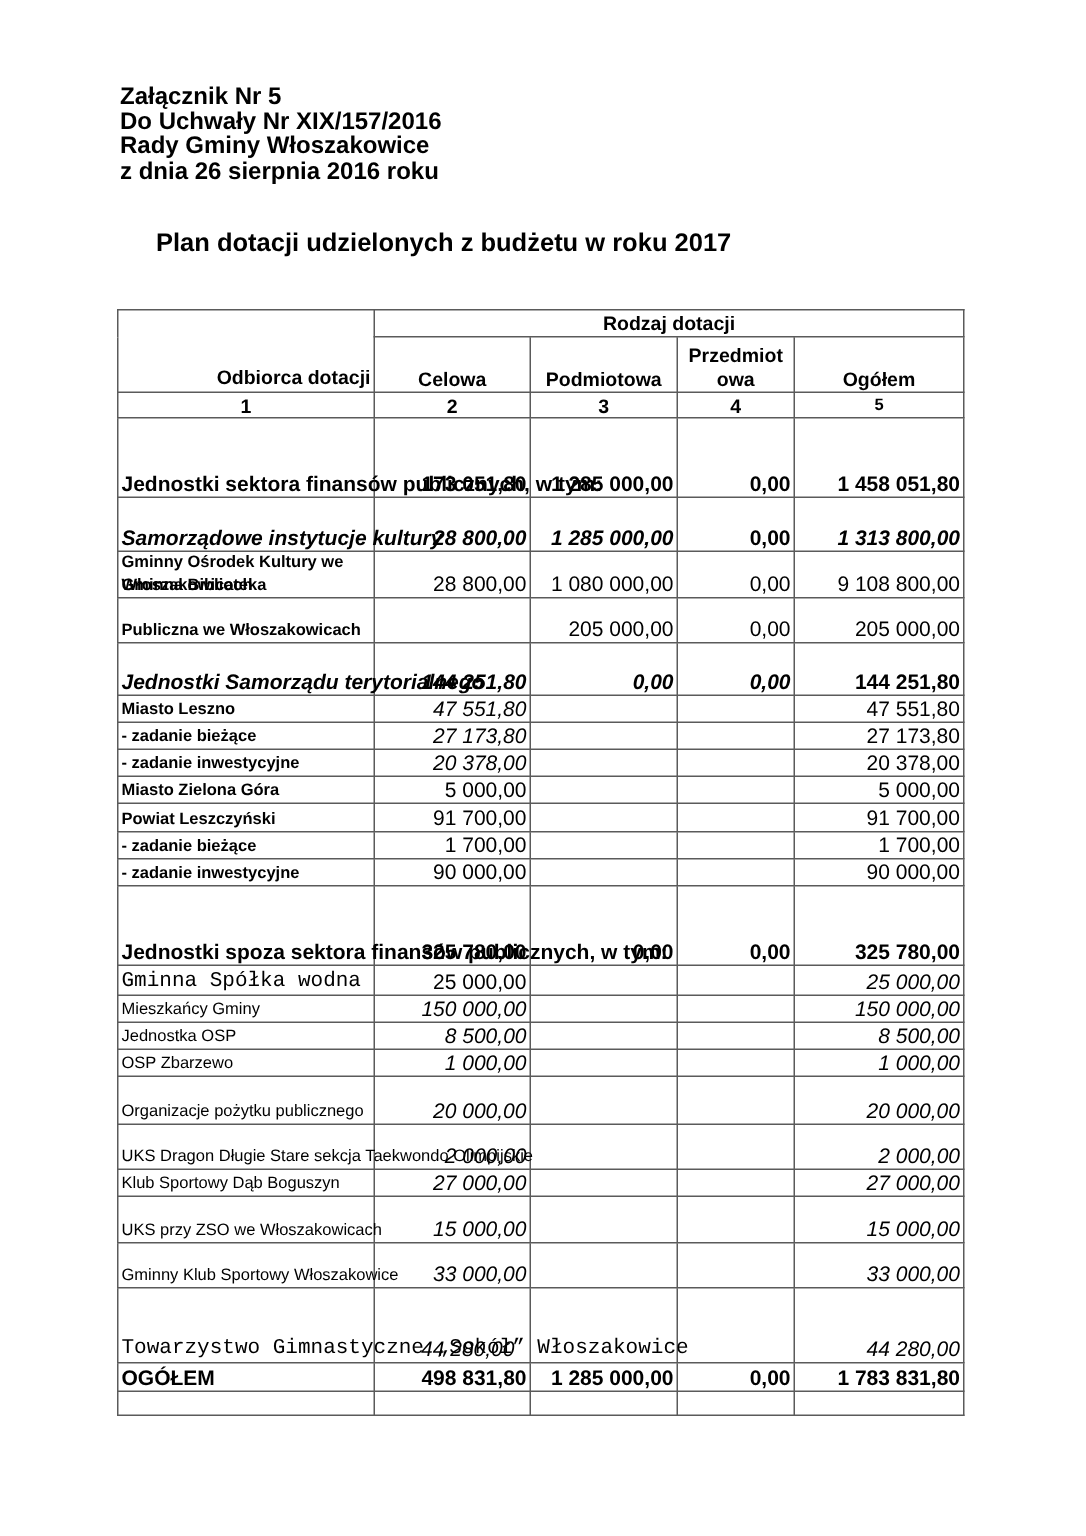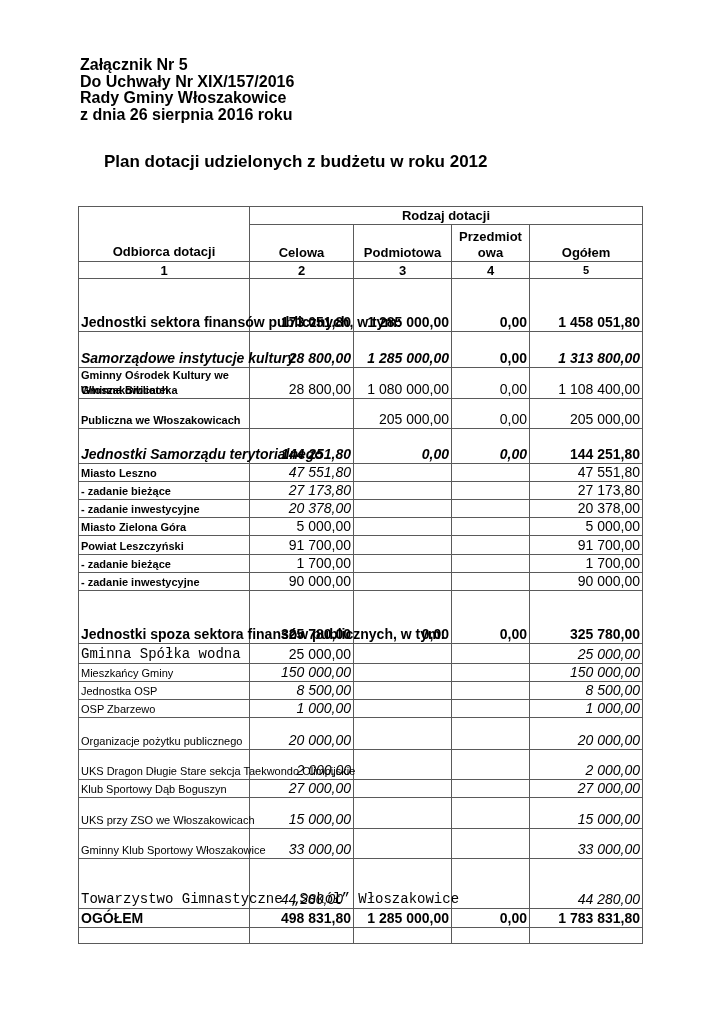--- a/index.html
+++ b/index.html
@@ -7,21 +7,21 @@
          font-family: "Liberation Sans", sans-serif; color: #000; }
   .header-block { position: absolute; left: 80px; top: 57px; font-size: 16px; font-weight: bold; line-height: 16.5px; }
   .header-block div { white-space: nowrap; }
   .doc-title { position: absolute; left: 104px; top: 152px; font-size: 17px; font-weight: bold; white-space: nowrap; }
 
   table.grid { position: absolute; left: 78px; top: 206px; border-collapse: collapse; table-layout: fixed; width: 564px; }
   table.grid td { border: 1px solid #5a5a5a; padding: 0 2px; vertical-align: bottom; overflow: visible; white-space: nowrap; position: relative; }
   col.c1 { width: 171px; } col.c2 { width: 104px; } col.c3 { width: 98px; } col.c4 { width: 78px; } col.c5 { width: 113px; }
 
   .hdr { font-weight: bold; font-size: 13px; text-align: center; line-height: 16px; }
-  .hdr-left { text-align: center; }
+  .hdr-left { text-align: right; }
   .num-hdr { font-weight: bold; font-size: 13px; text-align: center; line-height: 15px; }
   .num-hdr.small { font-size: 11px; }
 
   .r { text-align: right; }
   .b { font-weight: bold; margin-top: 38px; }
   .i { font-style: italic; }
   .lbl-sec { font-size: 14px; font-weight: bold; line-height: 18px; white-space: normal; }
   .lbl-seci { font-size: 14px; font-weight: bold; font-style: italic; line-height: 18px; white-space: normal; }
   .lbl-small-b { font-size: 11px; font-weight: bold; line-height: 15px; white-space: normal; }
   .lbl-small { font-size: 11px; line-height: 15px; white-space: normal; }
@@ -36,21 +36,21 @@
 </head>
 <body>
 
 <div class="header-block">
   <div>Załącznik Nr 5</div>
   <div>Do Uchwały Nr XIX/157/2016</div>
   <div>Rady Gminy Włoszakowice</div>
   <div>z dnia 26 sierpnia 2016 roku</div>
 </div>
 
-<div class="doc-title">Plan dotacji udzielonych z budżetu w roku 2012</div>
+<div class="doc-title">Plan dotacji udzielonych z budżetu w roku 2017</div>
 
 <table class="grid">
   <colgroup>
       <col class="c1">
       <col class="c2">
       <col class="c3">
       <col class="c4">
       <col class="c5">
     </colgroup>
   <tbody>
@@ -93,21 +93,21 @@
       <td class="lbl-small-b">
         <span style="display:block">Gminny Ośrodek Kultury we</span>
         <span class="overlap-wrap">
           <span>Włoszakowicach</span>
           <span>Gminna Biblioteka</span>
         </span>
       </td>
       <td class="r v">28 800,00</td>
       <td class="r v">1 080 000,00</td>
       <td class="r v">0,00</td>
-      <td class="r v">1 108 400,00</td>
+      <td class="r v">9 108 800,00</td>
     </tr>
 
     <tr style="height:30px">
       <td class="lbl-small-b" style="">Publiczna we Włoszakowicach</td>
       <td class="r v"></td>
       <td class="r v">205 000,00</td>
       <td class="r v">0,00</td>
       <td class="r v">205 000,00</td>
     </tr>
 

